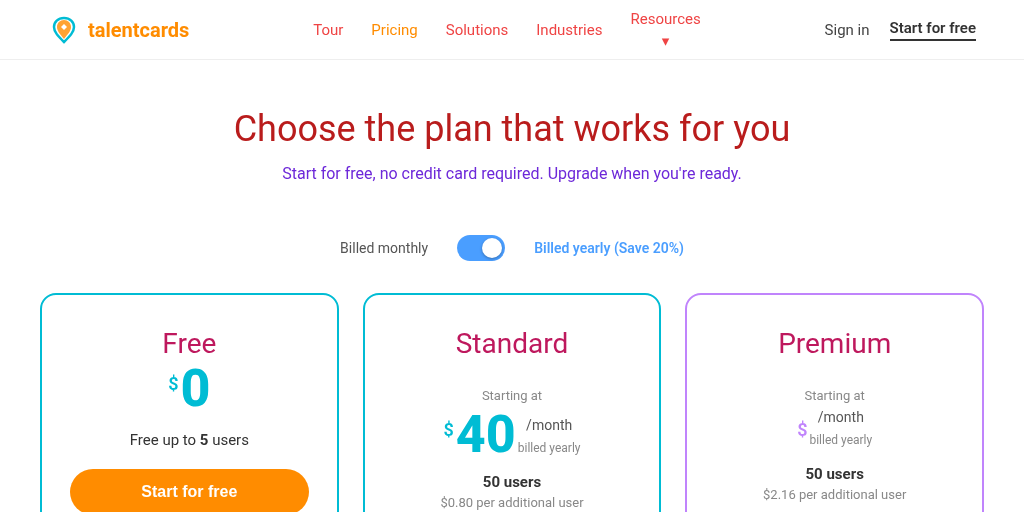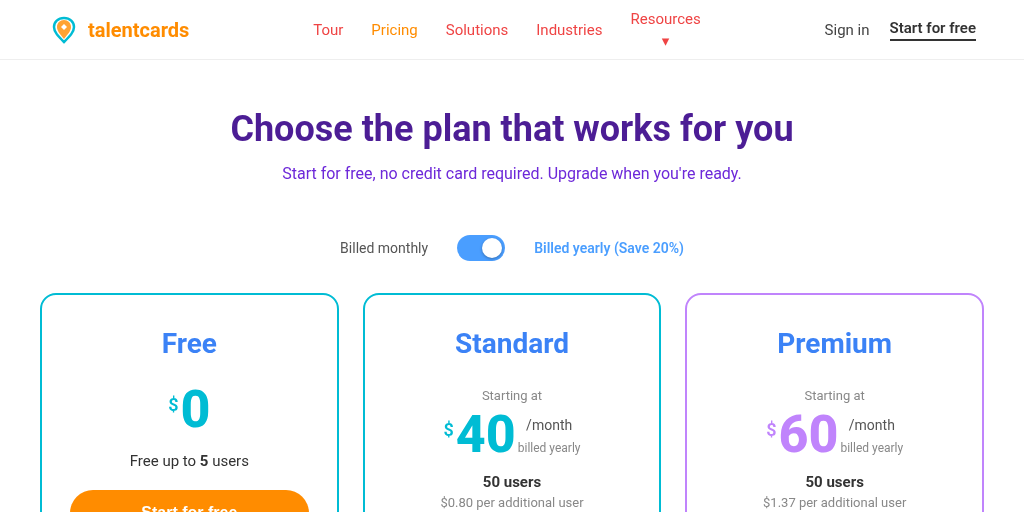--- a/index.html
+++ b/index.html
@@ -17,42 +17,42 @@
     .nav-links { display: flex; align-items: center; gap: 28px; }
     .nav-links a { text-decoration: none; color: #ef4444; font-size: 15px; }
     .nav-links a.active { color: #ff8c00; }
     .nav-links .resources { display: flex; align-items: center; gap: 4px; flex-direction: column; }
     .nav-right { display: flex; align-items: center; gap: 20px; }
     .nav-right .signin { text-decoration: none; color: #444; font-size: 15px; }
     .nav-right .start-free { text-decoration: none; color: #333; font-size: 15px; font-weight: 600; border-bottom: 2px solid #333; padding-bottom: 2px; }
 
     
     .hero { text-align: center; padding: 48px 20px 24px; }
-    .hero h1 { font-size: 36px; font-weight: 700; color: #4c1d95; margin-bottom: 14px; }
+    .hero h1 { font-size: 36px; font-weight: 400; color: #b91c1c; margin-bottom: 14px; }
     .hero p { font-size: 16px; color: #6d28d9; }
 
     
     .billing-toggle { display: flex; justify-content: center; align-items: center; gap: 29px; margin: 28px 0 32px; font-size: 14px; color: #555; }
     .toggle-switch { position: relative; width: 48px; height: 26px; }
     .toggle-track { width: 48px; height: 26px; background: #4a9eff; border-radius: 13px; cursor: pointer; display: flex; align-items: center; padding: 3px; transition: background 0.2s; }
     .toggle-thumb { width: 20px; height: 20px; background: #fff; border-radius: 50%; margin-left: 22px; box-shadow: 0 1px 3px rgba(0,0,0,0.3); }
     .billing-yearly { color: #4a9eff; font-weight: 600; }
     .save-badge { color: #4a9eff; font-weight: 600; }
 
     
     .pricing-container { display: flex; justify-content: center; gap: 24px; padding: 0 40px 40px; }
     .pricing-card {
       border-radius: 16px; padding: 32px 28px; width: 300px; text-align: center;
       border: 2px solid;
     }
     .card-free { border-color: #00bcd4; }
     .card-standard { border-color: #00bcd4; }
     .card-premium { border-color: #c084fc; }
 
-    .card-title { font-size: 28px; font-weight: 700; color: #3b82f6; margin-bottom: 24px; }
+    .card-title { font-size: 28px; font-weight: 400; color: #be185d; margin-bottom: 3px; }
     .card-starting { font-size: 13px; color: #888; margin-bottom: 6px; margin-top: 28px; }
 
     .card-price { display: flex; align-items: flex-end; justify-content: center; gap: 2px; margin-bottom: 4px; }
     .price-dollar { font-size: 18px; font-weight: 600; color: #00bcd4; align-self: flex-start; margin-top: 10px; }
     .price-amount { font-size: 52px; font-weight: 800; color: #00bcd4; line-height: 1; }
     .price-amount-free { font-size: 52px; font-weight: 800; color: #00bcd4; line-height: 1; }
     .price-suffix { display: flex; flex-direction: column; align-items: center; justify-content: flex-end; margin-bottom: 6px; gap: 8px; }
     .price-month { font-size: 14px; color: #555; }
     .price-billed { font-size: 12px; color: #888; }
 
@@ -146,24 +146,23 @@
     <div class="card-users">50 users</div>
     <div class="card-sub">$0.80 per additional user</div>
     <button class="btn-start">Start for free</button>
   </div>
 
   <div class="pricing-card card-premium">
     <div class="card-title">Premium</div>
     <div class="card-starting">Starting at</div>
     <div class="card-price price-premium">
       <span class="price-dollar">$</span>
-      <span class="price-amount">60</span>
       <div class="price-suffix">
         <span class="price-month">/month</span>
         <span class="price-billed">billed yearly</span>
       </div>
     </div>
     <div class="card-users">50 users</div>
-    <div class="card-sub">$1.37 per additional user</div>
+    <div class="card-sub">$2.16 per additional user</div>
     <button class="btn-start">Start for free</button>
   </div>
 
 </div>
 
 </body></html>

